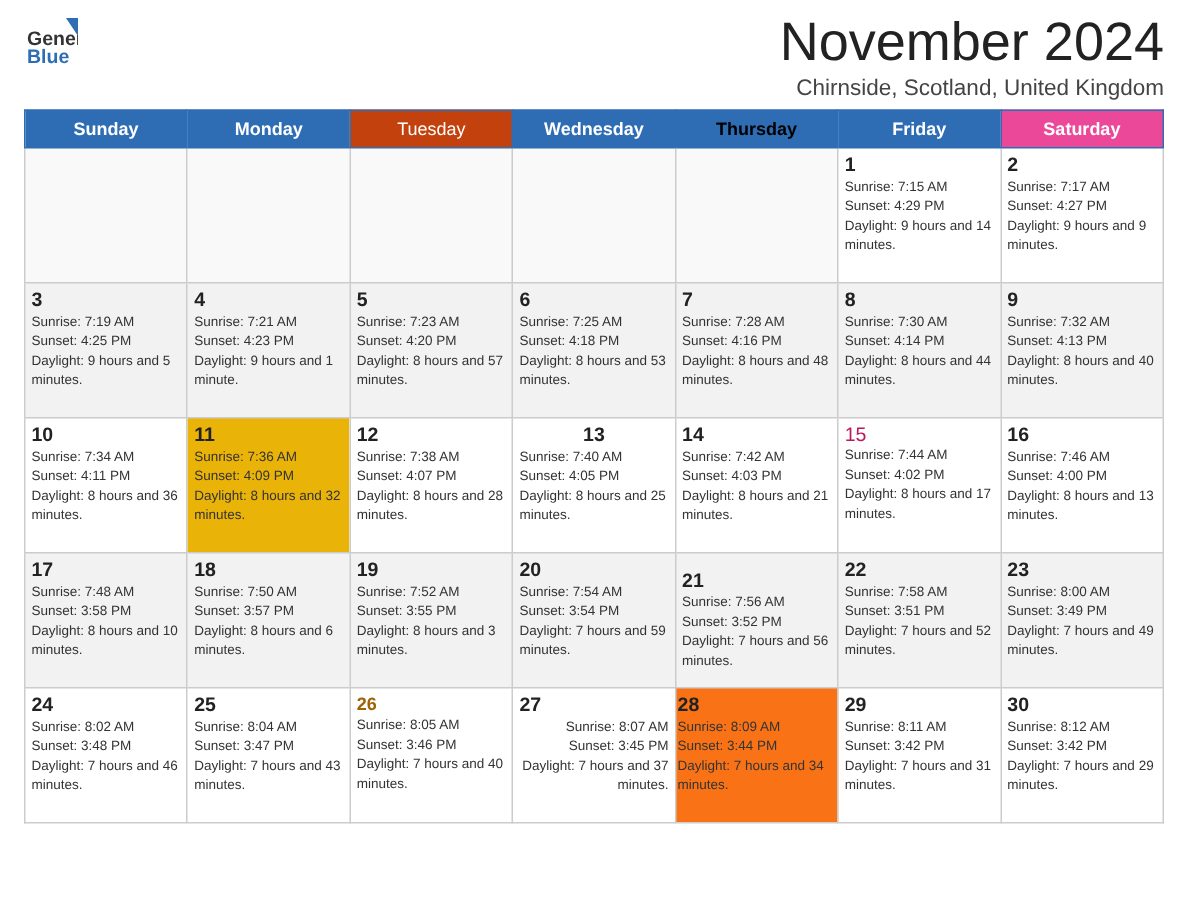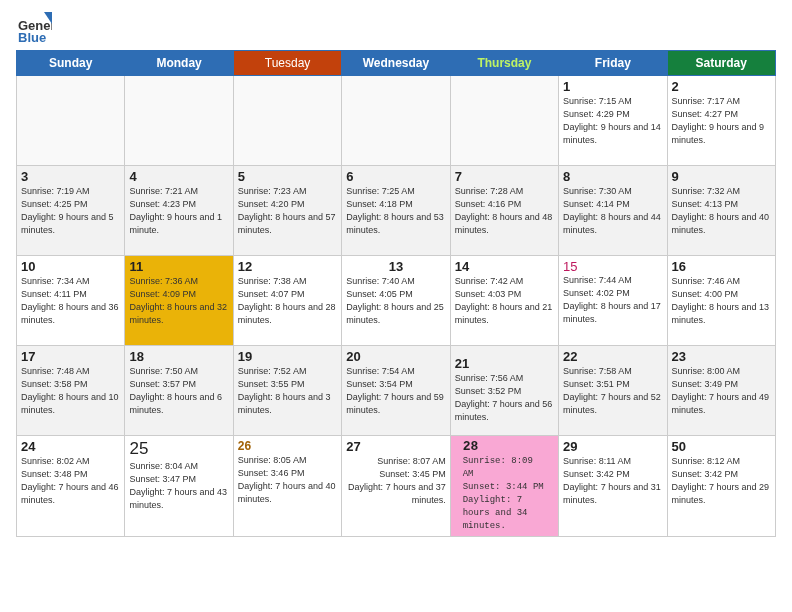--- a/index.html
+++ b/index.html
@@ -12,32 +12,36 @@
 
 <div style="padding: 8px 16px 0 16px; display:flex; justify-content: space-between; align-items: flex-start;">
   <div style="display:flex; align-items:center; gap:2px;">
     <svg width="36" height="36" viewBox="0 0 36 36">
       <rect x="0" y="0" width="36" height="36" fill="white"></rect>
       <text x="2" y="22" font-size="13" font-weight="bold" fill="#333" font-family="Arial">General</text>
       <text x="2" y="34" font-size="13" font-weight="bold" fill="#2e6db4" font-family="Arial">Blue</text>
       <polygon points="28,4 36,4 36,16" fill="#2e6db4"></polygon>
     </svg>
   </div>
+  <div style="text-align:right;">
+    <div style="font-size:36px; font-weight:300; color:#222; line-height:1.1;">November 2024</div>
+    <div style="font-size:15px; color:#444; margin-top:2px;">Chirnside, Scotland, United Kingdom</div>
+  </div>
 </div>
 
 <table style="width: calc(100% - 32px); margin: 6px 16px 0 16px; border-collapse: collapse;">
   <thead>
     <tr>
       <th class="day-header" style="background:#2e6db4;color:#fff;text-align:center;padding:5px 4px;font-size:12px;font-weight:bold;border:1px solid #2e6db4;">Sunday</th>
       <th class="day-header" style="background:#2e6db4;color:#fff;text-align:center;padding:5px 4px;font-size:12px;font-weight:bold;border:1px solid #2e6db4;">Monday</th>
       <th class="day-header" style="background:#c2410c;color:#fff;text-align:center;padding:5px 4px;font-size:12px;font-weight:normal;border:1px solid #2e6db4;margin-top:10px;">Tuesday</th>
       <th class="day-header" style="background:#2e6db4;color:#fff;text-align:center;padding:5px 4px;font-size:12px;font-weight:bold;border:1px solid #2e6db4;">Wednesday</th>
-      <th class="day-header" style="background:#2e6db4;color:#bef264;text-align:center;padding:5px 4px;font-size:12px;font-weight:bold;border:1px solid #2e6db4;">Thursday</th>
+      <th class="day-header" style="background:#2e6db4;color:#000000;text-align:center;padding:5px 4px;font-size:12px;font-weight:bold;border:1px solid #2e6db4;">Thursday</th>
       <th class="day-header" style="background:#2e6db4;color:#fff;text-align:center;padding:5px 4px;font-size:12px;font-weight:bold;border:1px solid #2e6db4;">Friday</th>
-      <th class="day-header" style="background:#15803d;color:#fff;text-align:center;padding:5px 4px;font-size:12px;font-weight:bold;border:1px solid #2e6db4;">Saturday</th>
+      <th class="day-header" style="background:#ec4899;color:#fff;text-align:center;padding:5px 4px;font-size:12px;font-weight:bold;border:1px solid #2e6db4;">Saturday</th>
     </tr>
   </thead>
   <tbody id="calendar-body">
   <tr>
         <td style="vertical-align: top; border: 1px solid rgb(204, 204, 204); padding: 3px 4px; font-size: 9.5px; color: rgb(51, 51, 51); width: 14.28%; height: 90px; background: rgb(249, 249, 249);"></td>
         <td style="vertical-align: top; border: 1px solid rgb(204, 204, 204); padding: 3px 4px; font-size: 9.5px; color: rgb(51, 51, 51); width: 14.28%; height: 90px; background: rgb(249, 249, 249);"></td>
         <td style="vertical-align: top; border: 1px solid rgb(204, 204, 204); padding: 3px 4px; font-size: 9.5px; color: rgb(51, 51, 51); width: 14.28%; height: 90px; background: rgb(249, 249, 249);"></td>
         <td style="vertical-align: top; border: 1px solid rgb(204, 204, 204); padding: 3px 4px; font-size: 9.5px; color: rgb(51, 51, 51); width: 14.28%; height: 90px; background: rgb(249, 249, 249);"></td>
         <td style="vertical-align: top; border: 1px solid rgb(204, 204, 204); padding: 3px 4px; font-size: 9.5px; color: rgb(51, 51, 51); width: 14.28%; height: 90px; background: rgb(249, 249, 249);"></td>
         <td style="vertical-align: top; border: 1px solid rgb(204, 204, 204); padding: 3px 4px; font-size: 9.5px; color: rgb(51, 51, 51); width: 14.28%; height: 90px; background: rgb(255, 255, 255);">
@@ -186,50 +190,50 @@
         </td>
       </tr>
       <tr>
         <td style="vertical-align: top; border: 1px solid rgb(204, 204, 204); padding: 3px 4px; font-size: 9.5px; color: rgb(51, 51, 51); width: 14.28%; height: 90px; background: rgb(255, 255, 255); margin-top: 42px;">
           <span style="font-size: 13px; font-weight: bold; color: rgb(34, 34, 34); display: block; margin-bottom: 1px;">24</span>
           <div style="font-size: 9px; color: rgb(51, 51, 51); line-height: 1.45; white-space: pre-line;">Sunrise: 8:02 AM
 Sunset: 3:48 PM
 Daylight: 7 hours and 46 minutes.</div>
         </td>
         <td style="vertical-align: top; border: 1px solid rgb(204, 204, 204); padding: 3px 4px; font-size: 9.5px; color: rgb(51, 51, 51); width: 14.28%; height: 90px; background: rgb(255, 255, 255);">
-          <span style="font-size: 17px; font-weight: normal; color: rgb(34, 34, 34); display: block; margin-bottom: 1px;">25</span>
+          <span style="font-size: 13px; font-weight: bold; color: rgb(34, 34, 34); display: block; margin-bottom: 1px;">25</span>
           <div style="font-size: 9px; color: rgb(51, 51, 51); line-height: 1.45; white-space: pre-line;">Sunrise: 8:04 AM
 Sunset: 3:47 PM
 Daylight: 7 hours and 43 minutes.</div>
         </td>
         <td style="vertical-align: top; border: 1px solid rgb(204, 204, 204); padding: 3px 4px; font-size: 9.5px; color: rgb(51, 51, 51); width: 14.28%; height: 90px; background: rgb(255, 255, 255);">
           <span style="font-size: 12px; font-weight: bold; color: #a16207; display: block; margin-bottom: 1px;">26</span>
           <div style="font-size: 9px; color: rgb(51, 51, 51); line-height: 1.45; white-space: pre-line;">Sunrise: 8:05 AM
 Sunset: 3:46 PM
 Daylight: 7 hours and 40 minutes.</div>
         </td>
         <td style="vertical-align: top; border: 1px solid rgb(204, 204, 204); padding: 3px 4px; font-size: 9.5px; color: rgb(51, 51, 51); width: 14.28%; height: 90px; background: rgb(255, 255, 255);">
           <span style="font-size: 13px; font-weight: bold; color: rgb(34, 34, 34); display: block; margin-bottom: 1px;">27</span>
           <div style="font-size: 9px; color: rgb(51, 51, 51); line-height: 1.45; white-space: pre-line; text-align: right;">Sunrise: 8:07 AM
 Sunset: 3:45 PM
 Daylight: 7 hours and 37 minutes.</div>
         </td>
-        <td style="vertical-align: top; border: 1px solid rgb(204, 204, 204); padding: 3px 12px; font-size: 9.5px; color: rgb(51, 51, 51); width: 14.28%; height: 90px; background: #f9a8d4; font-family: Liberation Mono, monospace;">
+        <td style="vertical-align: top; border: 1px solid rgb(204, 204, 204); padding: 3px 1px; font-size: 9.5px; color: rgb(51, 51, 51); width: 14.28%; height: 90px; background: #f97316;">
           <span style="font-size: 13px; font-weight: bold; color: rgb(34, 34, 34); display: block; margin-bottom: 1px;">28</span>
           <div style="font-size: 9px; color: rgb(51, 51, 51); line-height: 1.45; white-space: pre-line;">Sunrise: 8:09 AM
 Sunset: 3:44 PM
 Daylight: 7 hours and 34 minutes.</div>
         </td>
         <td style="vertical-align: top; border: 1px solid rgb(204, 204, 204); padding: 3px 4px; font-size: 9.5px; color: rgb(51, 51, 51); width: 14.28%; height: 90px; background: rgb(255, 255, 255);">
           <span style="font-size: 13px; font-weight: bold; color: rgb(34, 34, 34); display: block; margin-bottom: 1px;">29</span>
           <div style="font-size: 9px; color: rgb(51, 51, 51); line-height: 1.45; white-space: pre-line;">Sunrise: 8:11 AM
 Sunset: 3:42 PM
 Daylight: 7 hours and 31 minutes.</div>
         </td>
         <td style="vertical-align: top; border: 1px solid rgb(204, 204, 204); padding: 3px 4px; font-size: 9.5px; color: rgb(51, 51, 51); width: 14.28%; height: 90px; background: rgb(255, 255, 255);">
-          <span style="font-size: 13px; font-weight: bold; color: rgb(34, 34, 34); display: block; margin-bottom: 1px;">50</span>
+          <span style="font-size: 13px; font-weight: bold; color: rgb(34, 34, 34); display: block; margin-bottom: 1px;">30</span>
           <div style="font-size: 9px; color: rgb(51, 51, 51); line-height: 1.45; white-space: pre-line;">Sunrise: 8:12 AM
 Sunset: 3:42 PM
 Daylight: 7 hours and 29 minutes.</div>
         </td>
       </tr>
     </tbody>
 </table>
 
 </body></html>

